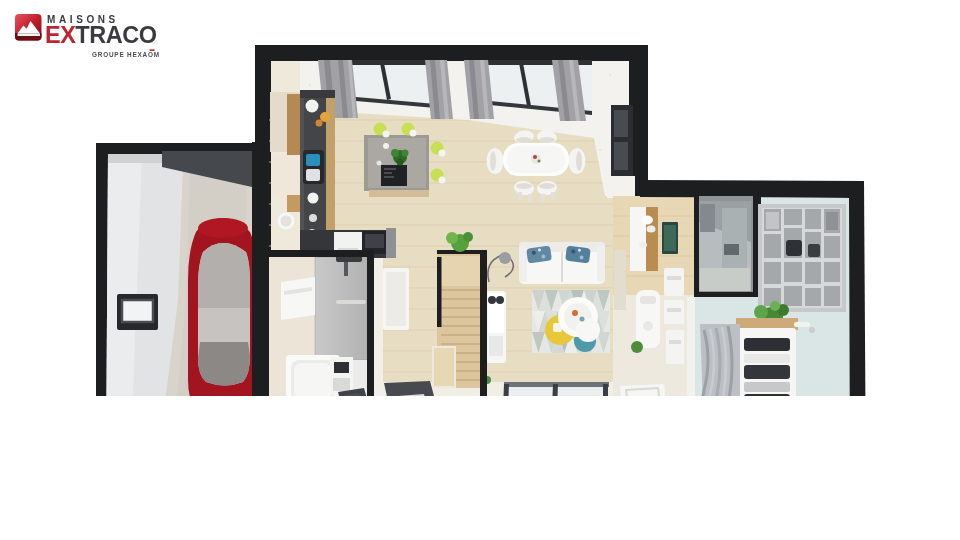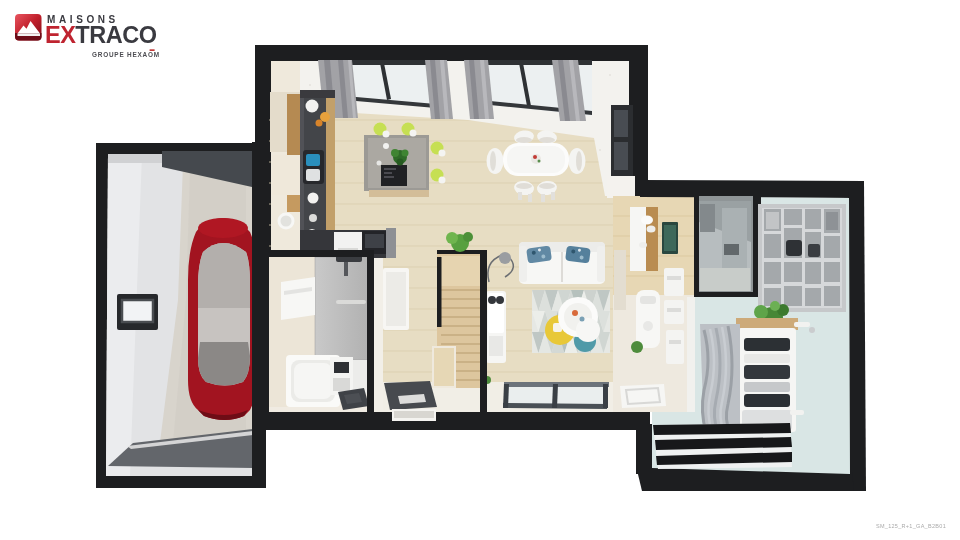--- a/index.html
+++ b/index.html
@@ -1,16 +1,16 @@
 <!DOCTYPE html>
 <html><head>
 <meta charset="utf-8">
 <style>
 html,body{margin:0;padding:0;background:#ffffff;}
-#page{position:relative;width:960px;height:540px;background:#ffffff;overflow:hidden;font-family:"Liberation Sans",sans-serif;}
+#page{position:relative;width:960px;height:396px;background:#ffffff;overflow:hidden;font-family:"Liberation Sans",sans-serif;}
 svg{display:block;}
 </style>
 </head>
 <body>
 <div id="page">
 <svg width="960" height="540" viewBox="0 0 960 540">
 <defs>
 <linearGradient id="redlogo" x1="0" y1="0" x2="1" y2="1">
 <stop offset="0" stop-color="#e85560"></stop>
           <stop offset="0.5" stop-color="#c01f2b"></stop>

